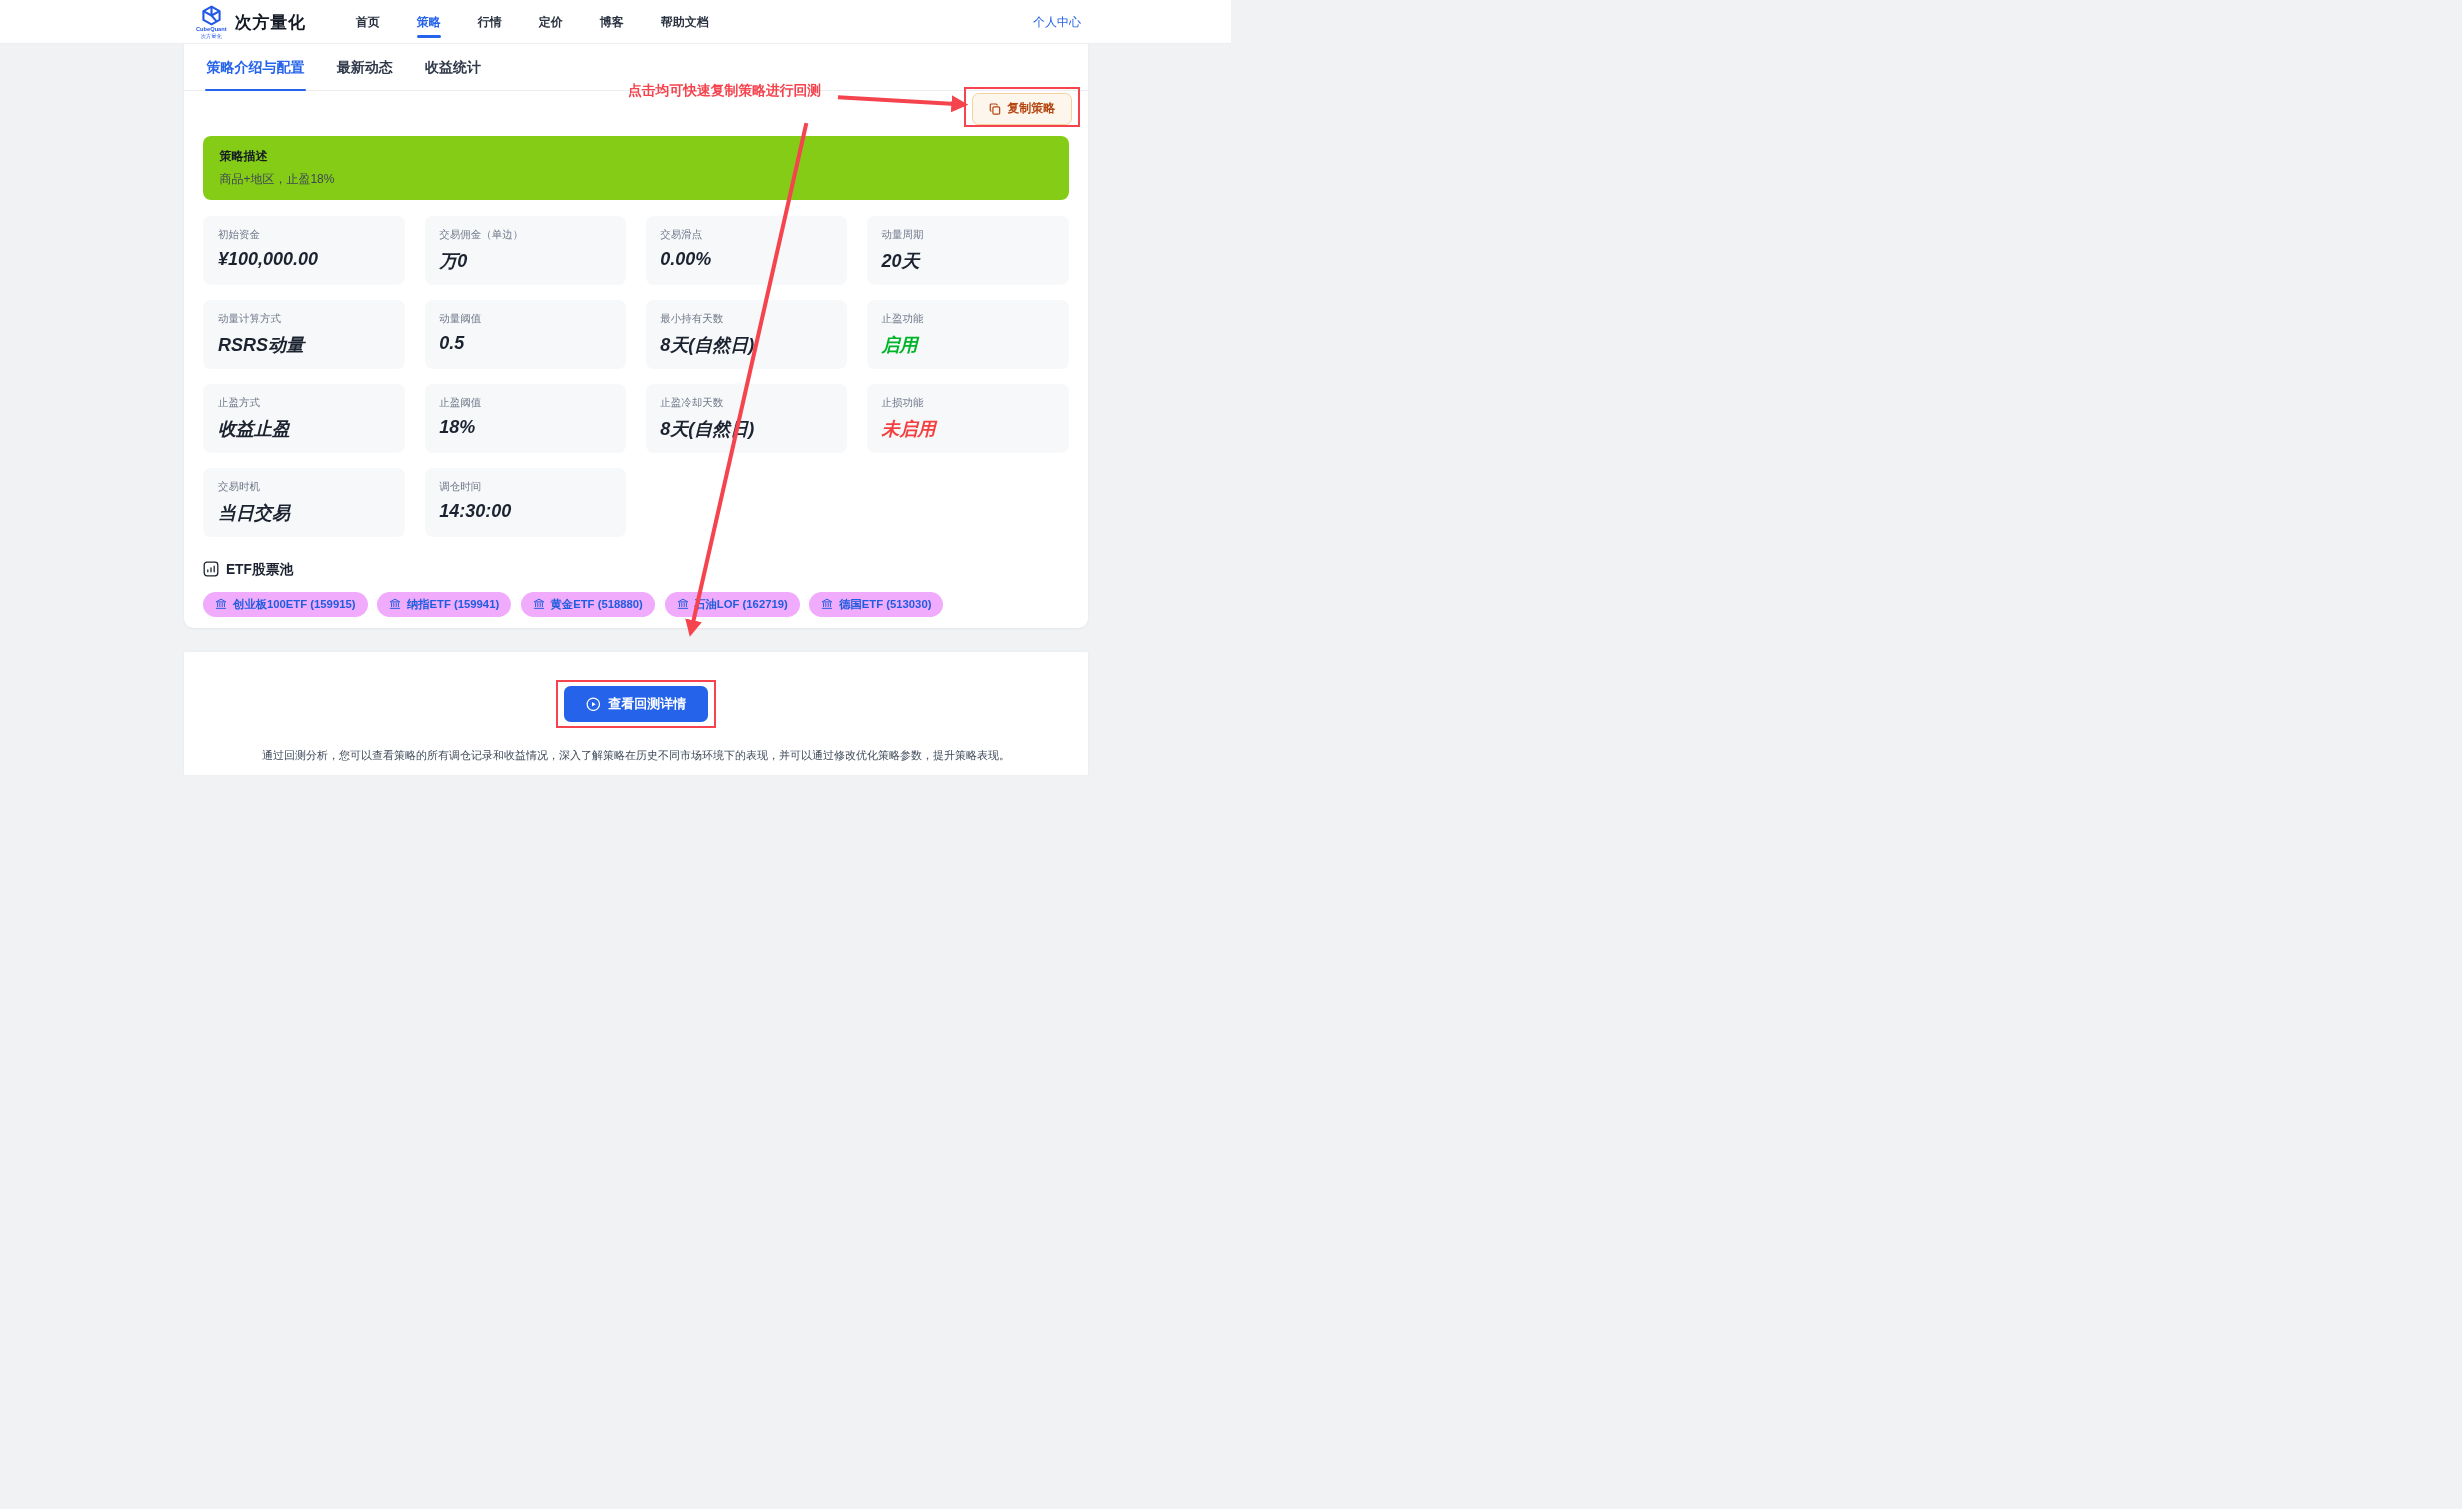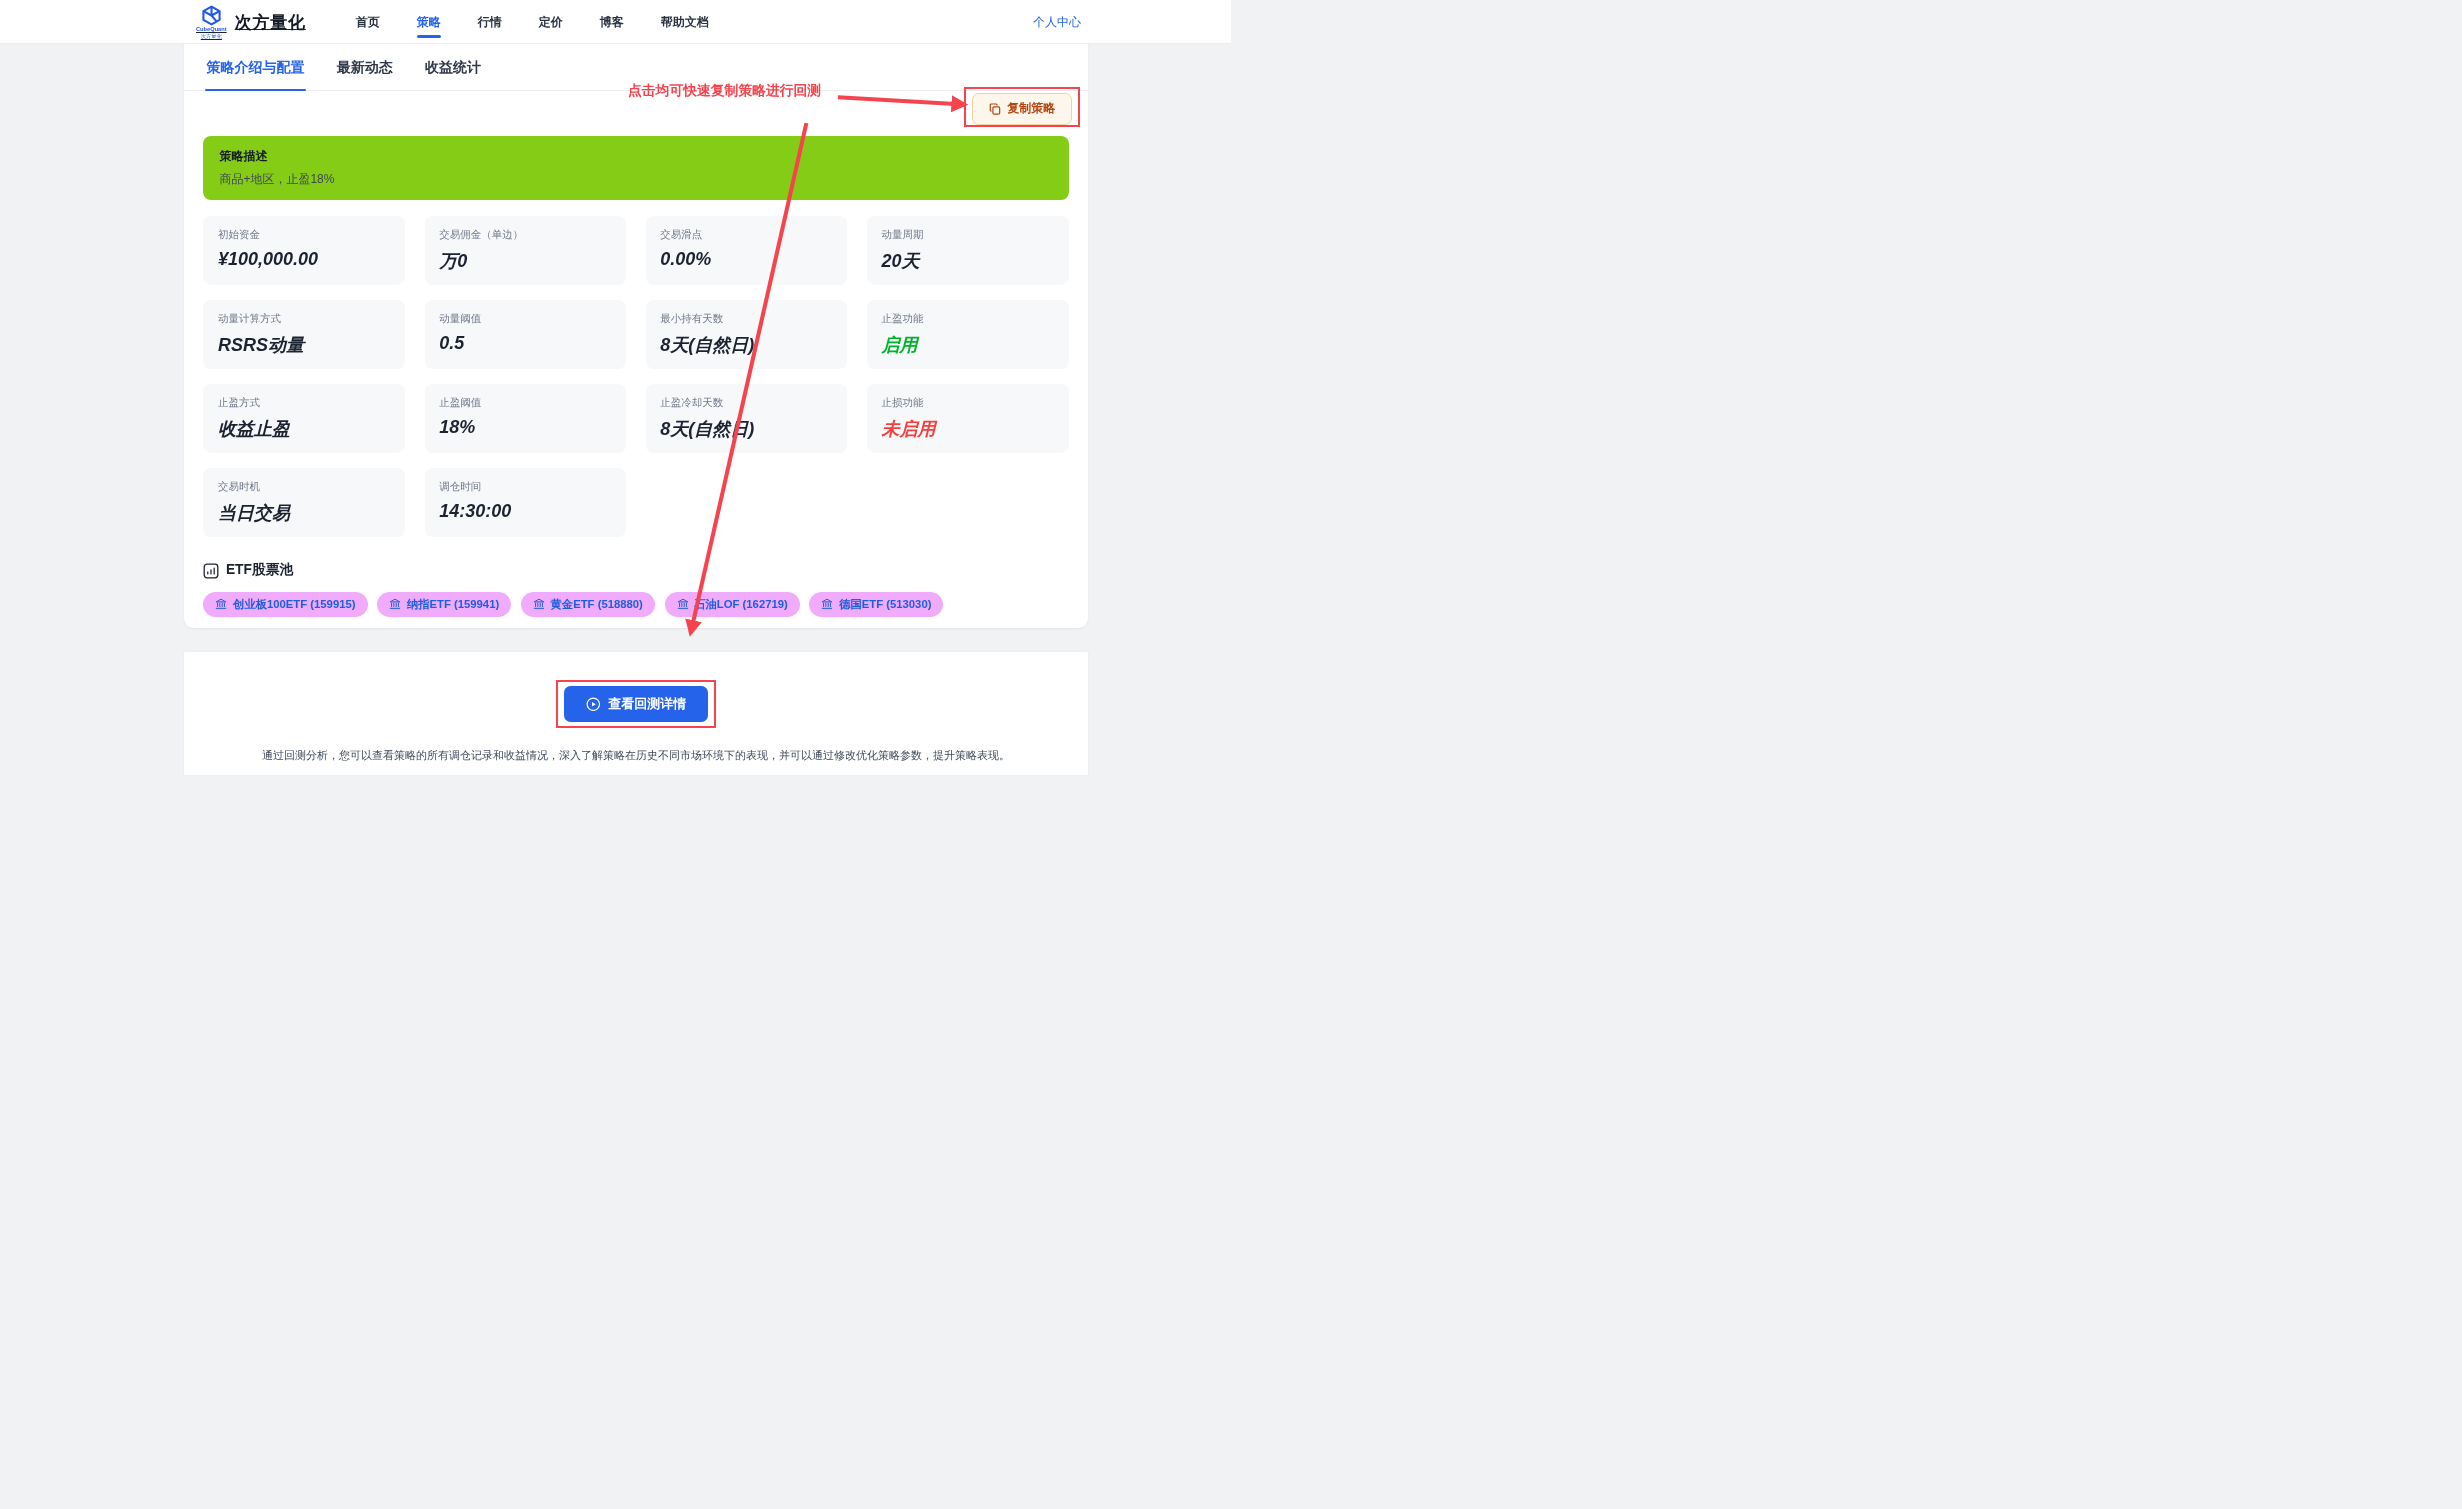--- a/index.html
+++ b/index.html
@@ -2,21 +2,21 @@
 <html style="font-size:13px"><head>
 <meta charset="utf-8">
 <style>
   * { margin:0; padding:0; box-sizing:border-box; }
   body { background:#f1f2f4; font-family:"Liberation Sans","DejaVu Sans",sans-serif; color:#1f2430; }
   .page { position:relative; width:1231px; min-height:755px; overflow:hidden; }
 
   
   header { background:#fff; height:44px; border-bottom:0.8px solid #eceef1; position:relative; z-index:2; }
   .header-inner { height:44px; padding:0 150px 0 196px; display:flex; align-items:center; }
-  .brand { display:flex; align-items:center; cursor:pointer;text-decoration:underline; }
+  .brand { display:flex; align-items:center; cursor:pointer; }
   .logo-mark { display:flex; flex-direction:column; align-items:center; line-height:1; }
   .logo-sub  { font-size:5.7px;  font-weight:bold; color:#2458e6; margin-top:0.8px; }
   .logo-sub2 { font-size:5.3px; color:#2458e6; margin-top:0.8px; }
   .brand-name { font-size:17px; font-weight:800; color:#141a24; margin-left:8px; letter-spacing:0.8px; }
   .nav { display:flex; margin-left:50px; gap:37px; }
   .nav-item { position:relative; font-size:12px; color:#2a3240; padding:14.6px 0; cursor:pointer; font-weight:600; text-decoration:none; }
   .nav-item.active { color:#2563eb; }
   .nav-item.active::after { content:""; position:absolute; left:50%; transform:translateX(-50%);
     bottom:7.3px; width:24px; height:2.4px; border-radius:1.6px; background:#2563eb; }
   .user-link { margin-left:auto; font-size:12px; color:#2563eb; cursor:pointer; text-decoration:none; }
@@ -49,21 +49,21 @@
 
   
   .param-grid { display:grid; grid-template-columns:repeat(4,1fr); gap:14.6px 19.4px; margin:16px 19.4px 0; }
   .param-card { background:#f7f8fa; border-radius:8px; padding:12px 14.6px; min-height:65px; }
   .param-label { font-size:10.5px; color:#70798a; }
   .param-value { font-size:18px; font-weight:800; color:#1c2330; margin-top:7.3px;font-style:italic; }
   .param-card.enabled  .param-value { color:#00b42a; }
   .param-card.disabled .param-value { color:#f53f3f; }
 
   
-  .etf-head { display:flex; align-items:flex-end; gap:6.5px; margin:24px 19.4px 0; font-size:13.8px; font-weight:800; color:#1c2330; }
+  .etf-head { display:flex; align-items:flex-start; gap:6.5px; margin:24px 19.4px 0; font-size:13.8px; font-weight:800; color:#1c2330; }
   .chips { display:flex; flex-wrap:wrap; gap:9.7px; margin:13px 19.4px 0; }
   .chip { display:flex; align-items:center; gap:5.7px; background:#f0abfc; color:#1f5de0;
     border-radius:13px; padding:4.9px 12px; font-size:11.3px; font-weight:700; cursor:pointer; }
 
   
   .anno-box.center { display:inline-block; }
   .backtest-btn { display:flex; align-items:center; gap:8px; background:#2563eb; color:#fff;
     border:none; font-size:13px; font-weight:700; padding:9px 22px; border-radius:6.5px; cursor:pointer;
     font-family:inherit; }
   .backtest-desc { font-size:11px; color:#3f4a5a; margin-top:19.4px; line-height:1.5; }

